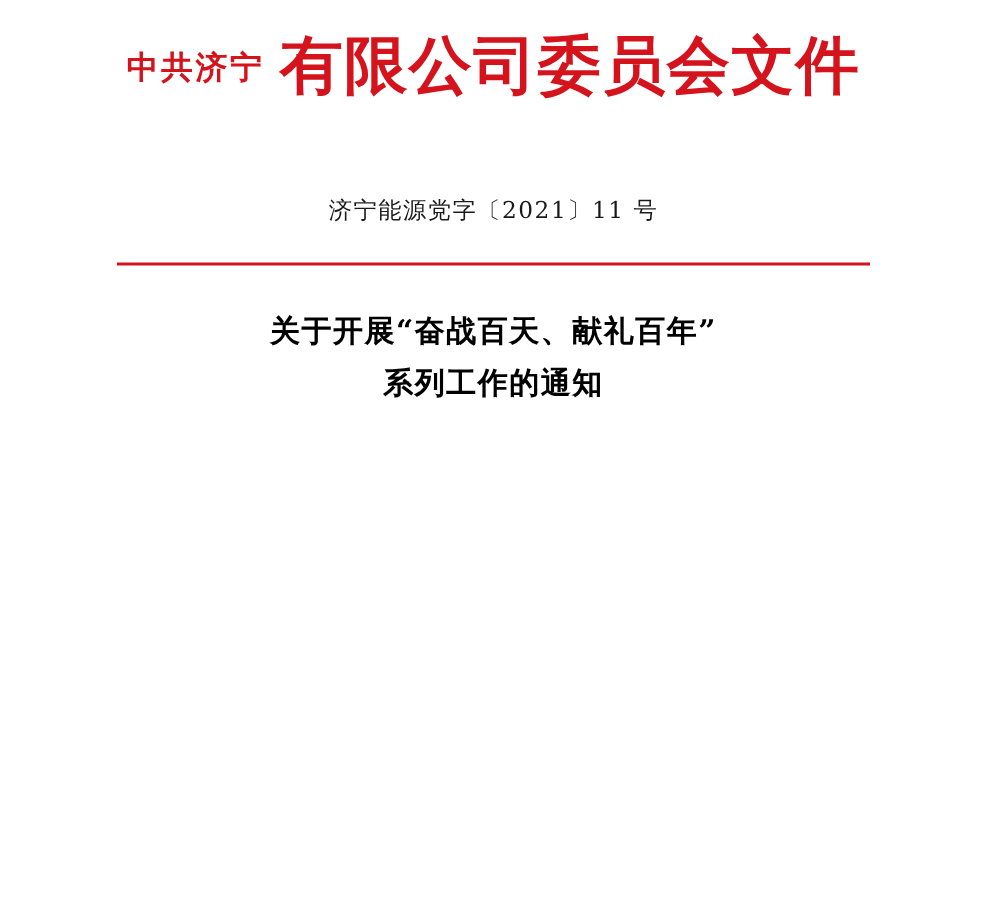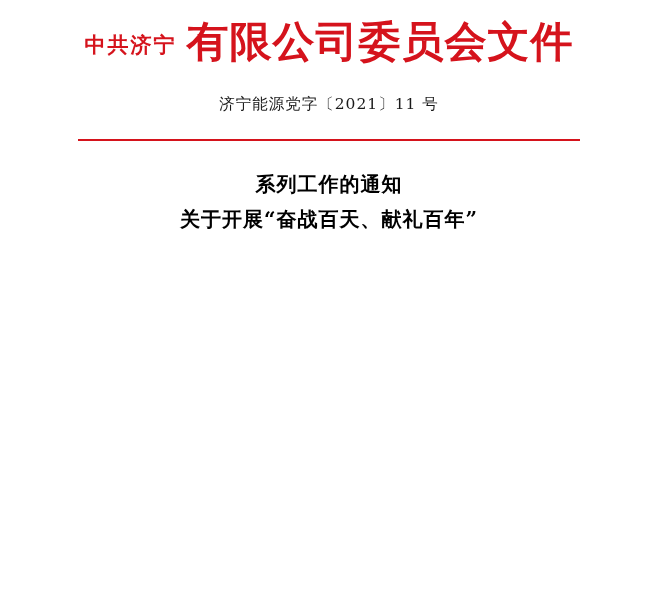--- a/index.html
+++ b/index.html
@@ -39,34 +39,34 @@
     line-height: 1.22;
   }
   .masthead-left .ml-line {
     font-family: "DejaVu Serif", "Liberation Serif", serif;
     font-weight: bold;
     font-size: 21px;
     letter-spacing: 2px;
     white-space: nowrap;
   }
   .masthead-right {
-    font-family: Liberation Mono, monospace;
+    font-family: Liberation Serif, serif;
     font-weight: bold;
     font-size: 42px;
     letter-spacing: 1px;
     white-space: nowrap;
     line-height: 1.1;
   }
 
   
   .doc-number {
     text-align: center;
     font-size: 15.5px;
     color: #1a1a1a;
-    margin-top: 26px;
+    margin-top: 62px;
     letter-spacing: 1px;
     white-space: nowrap;
   }
 
   
   .red-rule {
     margin-top: 24px;
     height: 2px;
     background: #d5131c;
     width: 100%;
@@ -112,18 +112,18 @@
       <div class="ml-line">中共济宁</div>
     </div>
     <div class="masthead-right">有限公司委员会文件</div>
   </div>
 
   <div class="doc-number">济宁能源党字〔2021〕11 号</div>
 
   <div class="red-rule"></div>
 
   <div class="doc-title">
+    <div class="t-line">关于开展“奋战百天、献礼百年”</div>
     <div class="t-line">系列工作的通知</div>
-    <div class="t-line">关于开展“奋战百天、献礼百年”</div>
   </div>
 
 
 </div>
 
 </body></html>

